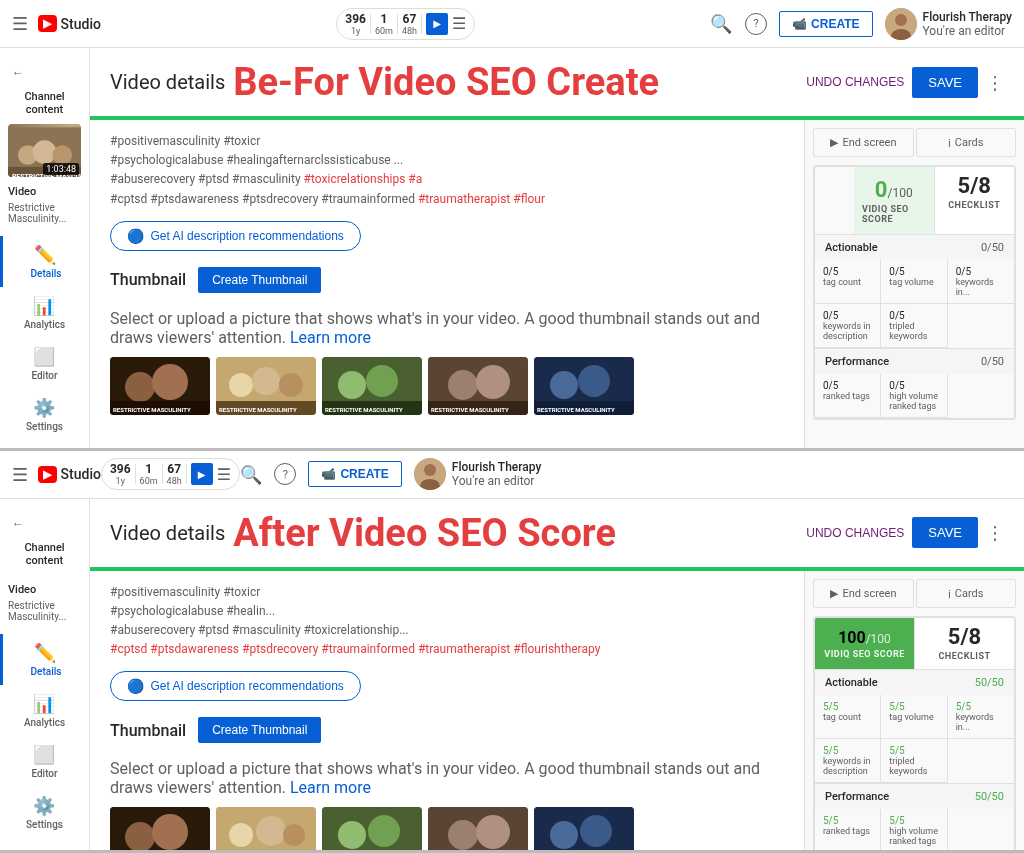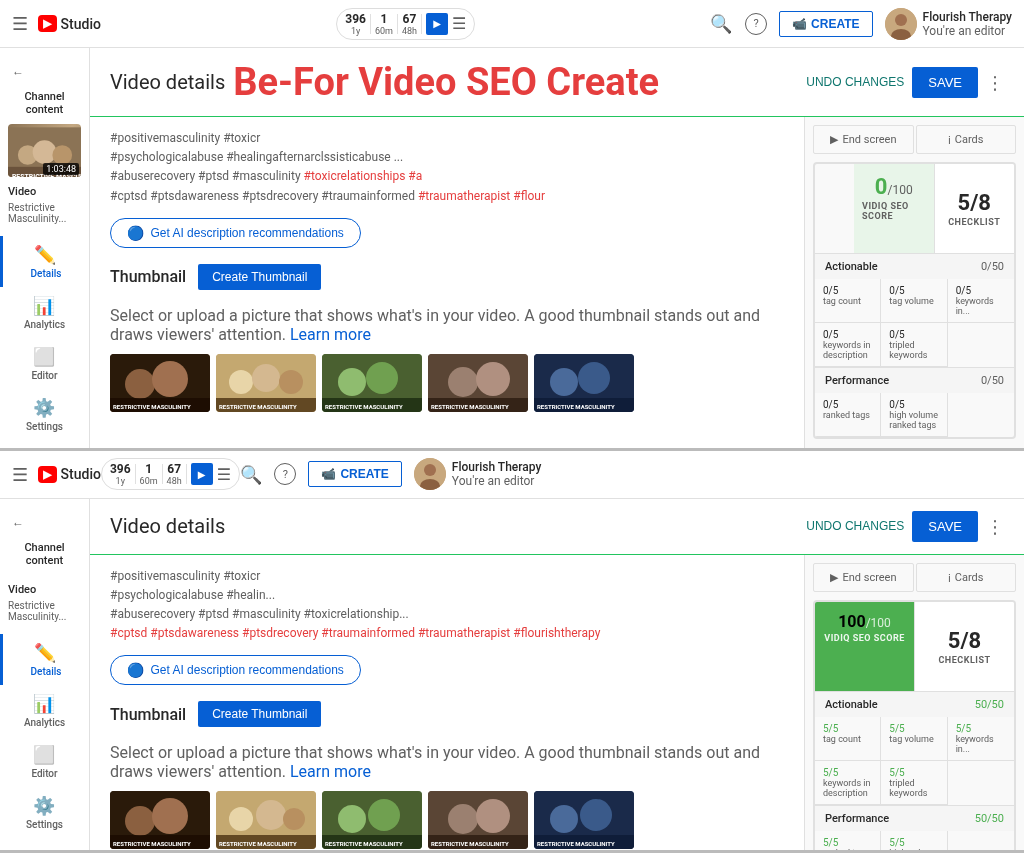--- a/index.html
+++ b/index.html
@@ -62,26 +62,26 @@
     .sidebar-item-icon { font-size: 18px; }
     .sidebar-item-label { font-size: 10px; font-weight: 500; }
     .sidebar-divider { height: 1px; background: #e0e0e0; margin: 8px 0; }
 
     
     .content-area { flex: 1; overflow: hidden; display: flex; flex-direction: column; }
 
     
     .panel-header {
       display: flex; align-items: center; justify-content: space-between;
-      padding: 12px 20px; background: white; border-bottom: 1px solid #22c55e;
+      padding: 12px 20px; background: white; border-bottom: 4px solid #22c55e;
     }
     .panel-title-area { display: flex; align-items: center; gap: 8px; }
     .panel-title { font-size: 20px; font-weight: 400; color: #282828; }
     .panel-actions { display: flex; align-items: center; gap: 8px; }
-    .undo-btn { font-size: 12px; color: #0f766e; cursor: pointer; background: none; border: none; }
+    .undo-btn { font-size: 12px; color: #701a75; cursor: pointer; background: none; border: none; }
     .save-btn { background: #065fd4; color: white; border: none; border-radius: 2px; padding: 8px 16px; font-size: 13px; font-weight: 500; cursor: pointer; }
     .more-btn { font-size: 18px; color: #606060; cursor: pointer; }
 
     
     .panel-body { display: flex; flex: 1; overflow: hidden; }
     .panel-main { flex: 1; padding: 12px 20px; overflow-y: auto; background: white; }
     .panel-sidebar { width: 220px; background: #f9f9f9; border-left: 1px solid #e0e0e0; overflow-y: auto; }
 
     
     .tags-area { margin-bottom: 12px; }
@@ -119,21 +119,21 @@
       border: 2px solid #e0e0e0; border-radius: 4px; overflow: hidden; margin-top: 4px;
     }
     .score-header { display: flex; }
     .score-main {
       flex: 1; padding: 10px 8px; background: #e8f5e9;
       display: flex; flex-direction: column; align-items: center;
     }
     .score-main.low { background: #e8f5e9; margin-left: 39px; }
     .score-main.high { background: #4caf50; }
     .checklist-main {
-      flex: 1; padding: 26px 8px; background: white;
+      flex: 1; padding: 6px 8px; background: white;
       display: flex; flex-direction: column; align-items: center; border-left: 1px solid #e0e0e0;
     }
 
     
     .section-header-row {
       display: flex; align-items: center; justify-content: space-between;
       padding: 6px 10px; background: #f5f5f5; border-top: 1px solid #e0e0e0;
     }
     .section-header-label { font-size: 11px; font-weight: 500; color: #282828; }
     .section-score { font-size: 11px; color: #606060; }
@@ -539,20 +539,21 @@
         </div>
         <div class="sidebar-divider"></div>
 
       </div>
 
       <div class="content-area">
 
         <div class="panel-header">
           <div class="panel-title-area">
             <span class="panel-title">Video details</span>
+            <span class="comparison-title">After Video SEO Score</span>
           </div>
           <div class="panel-actions">
             <button class="undo-btn">UNDO CHANGES</button>
             <button class="save-btn">SAVE</button>
             <span class="more-btn">⋮</span>
           </div>
         </div>
 
         <div class="panel-body">
 

